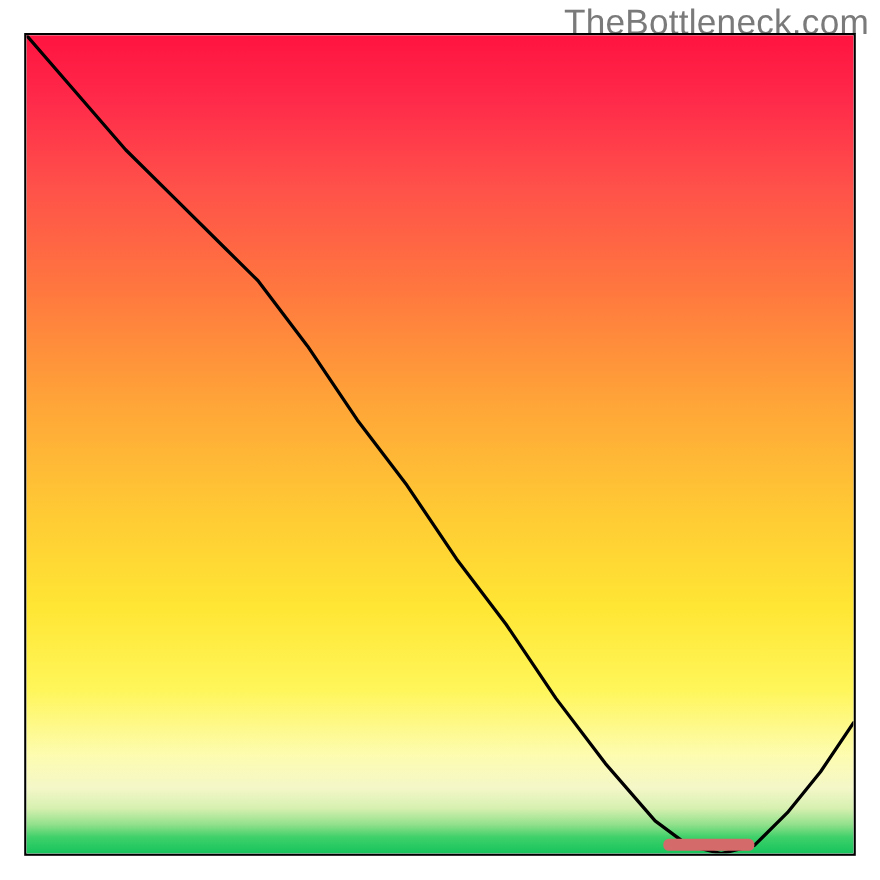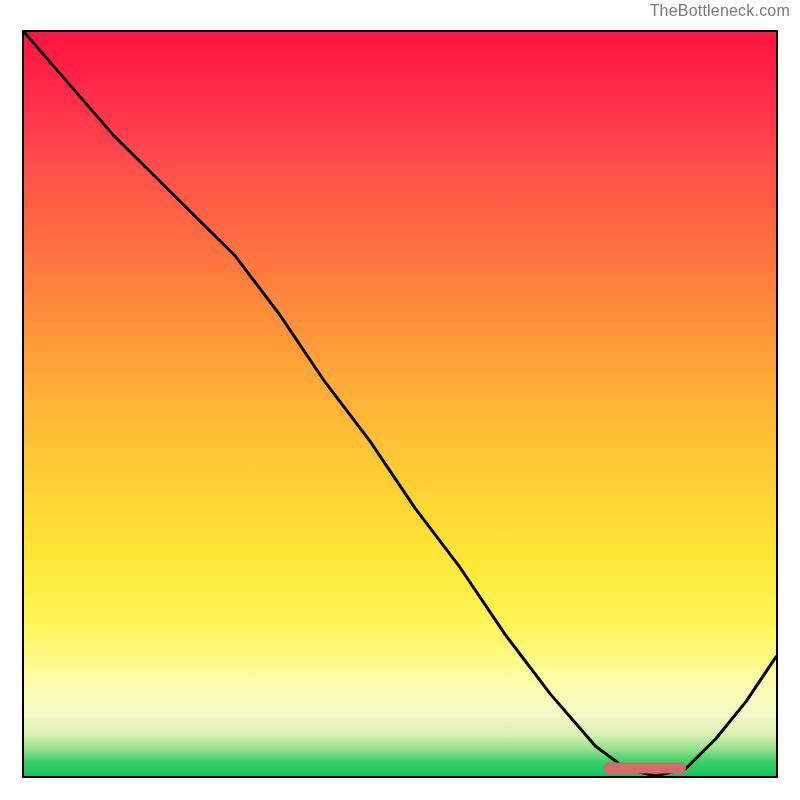--- a/index.html
+++ b/index.html
@@ -14,21 +14,21 @@
   .canvas {
     position: relative;
     width: 800px;
     height: 800px;
   }
   .watermark {
     position: absolute;
     top: 2px;
     right: 10px;
     color: #7a7a7a;
-    font-size: 16px;
+    font-size: 32px;
     font-weight: 500;
     letter-spacing: 0.2px;
   }
   .plot-frame {
     position: absolute;
     left: 22px;
     top: 30px;
     width: 756px;   
     height: 748px;  
     box-sizing: border-box;

